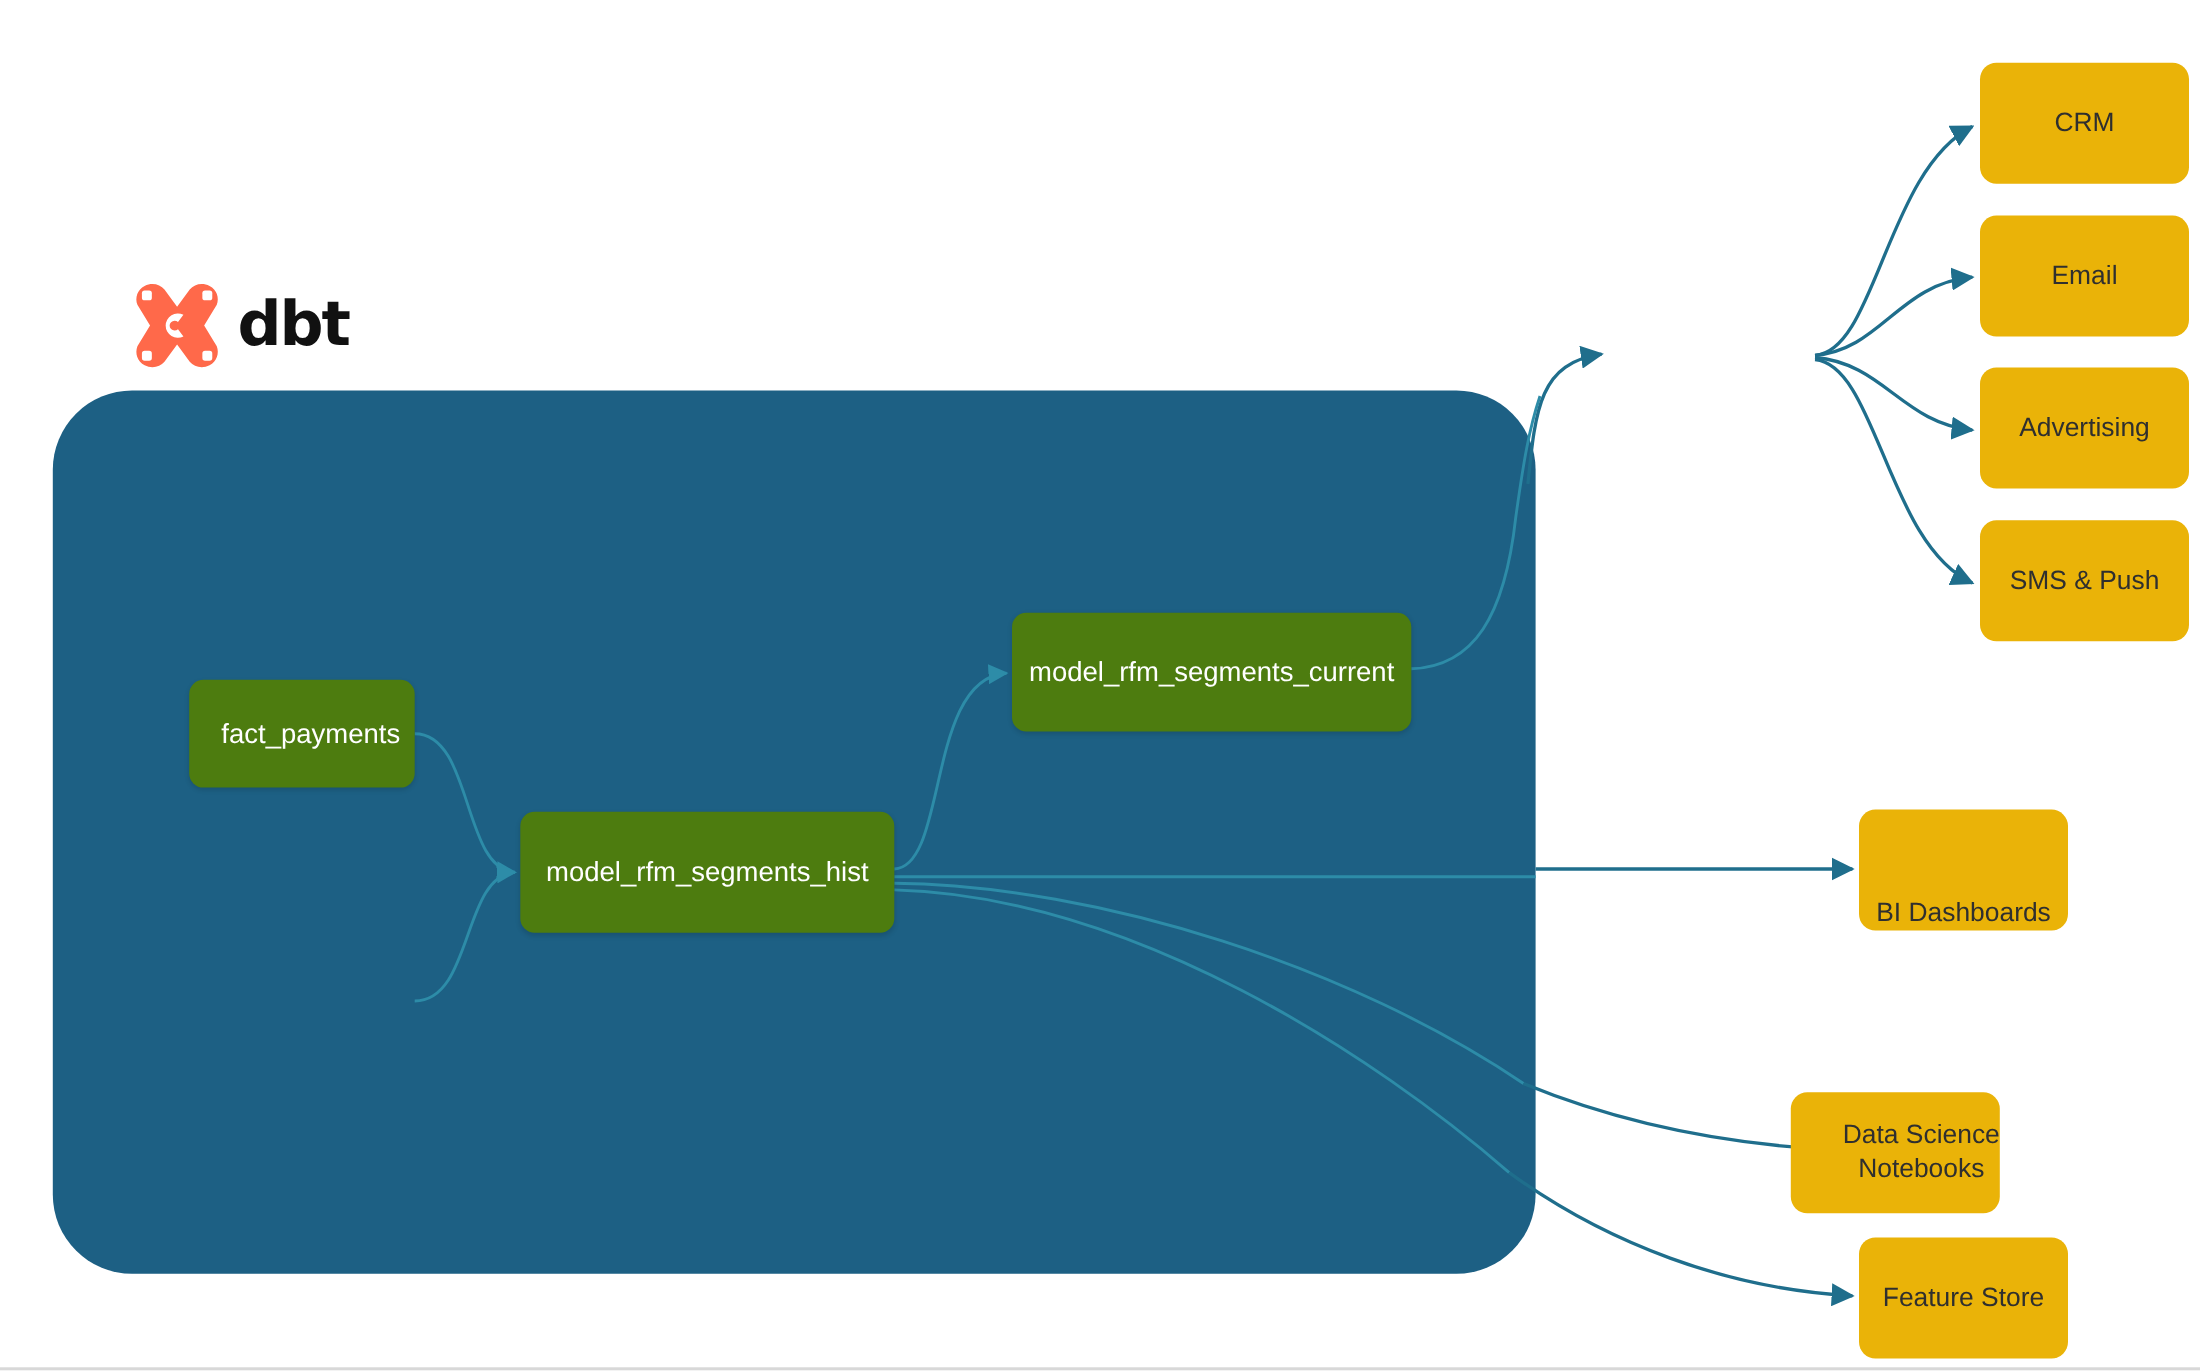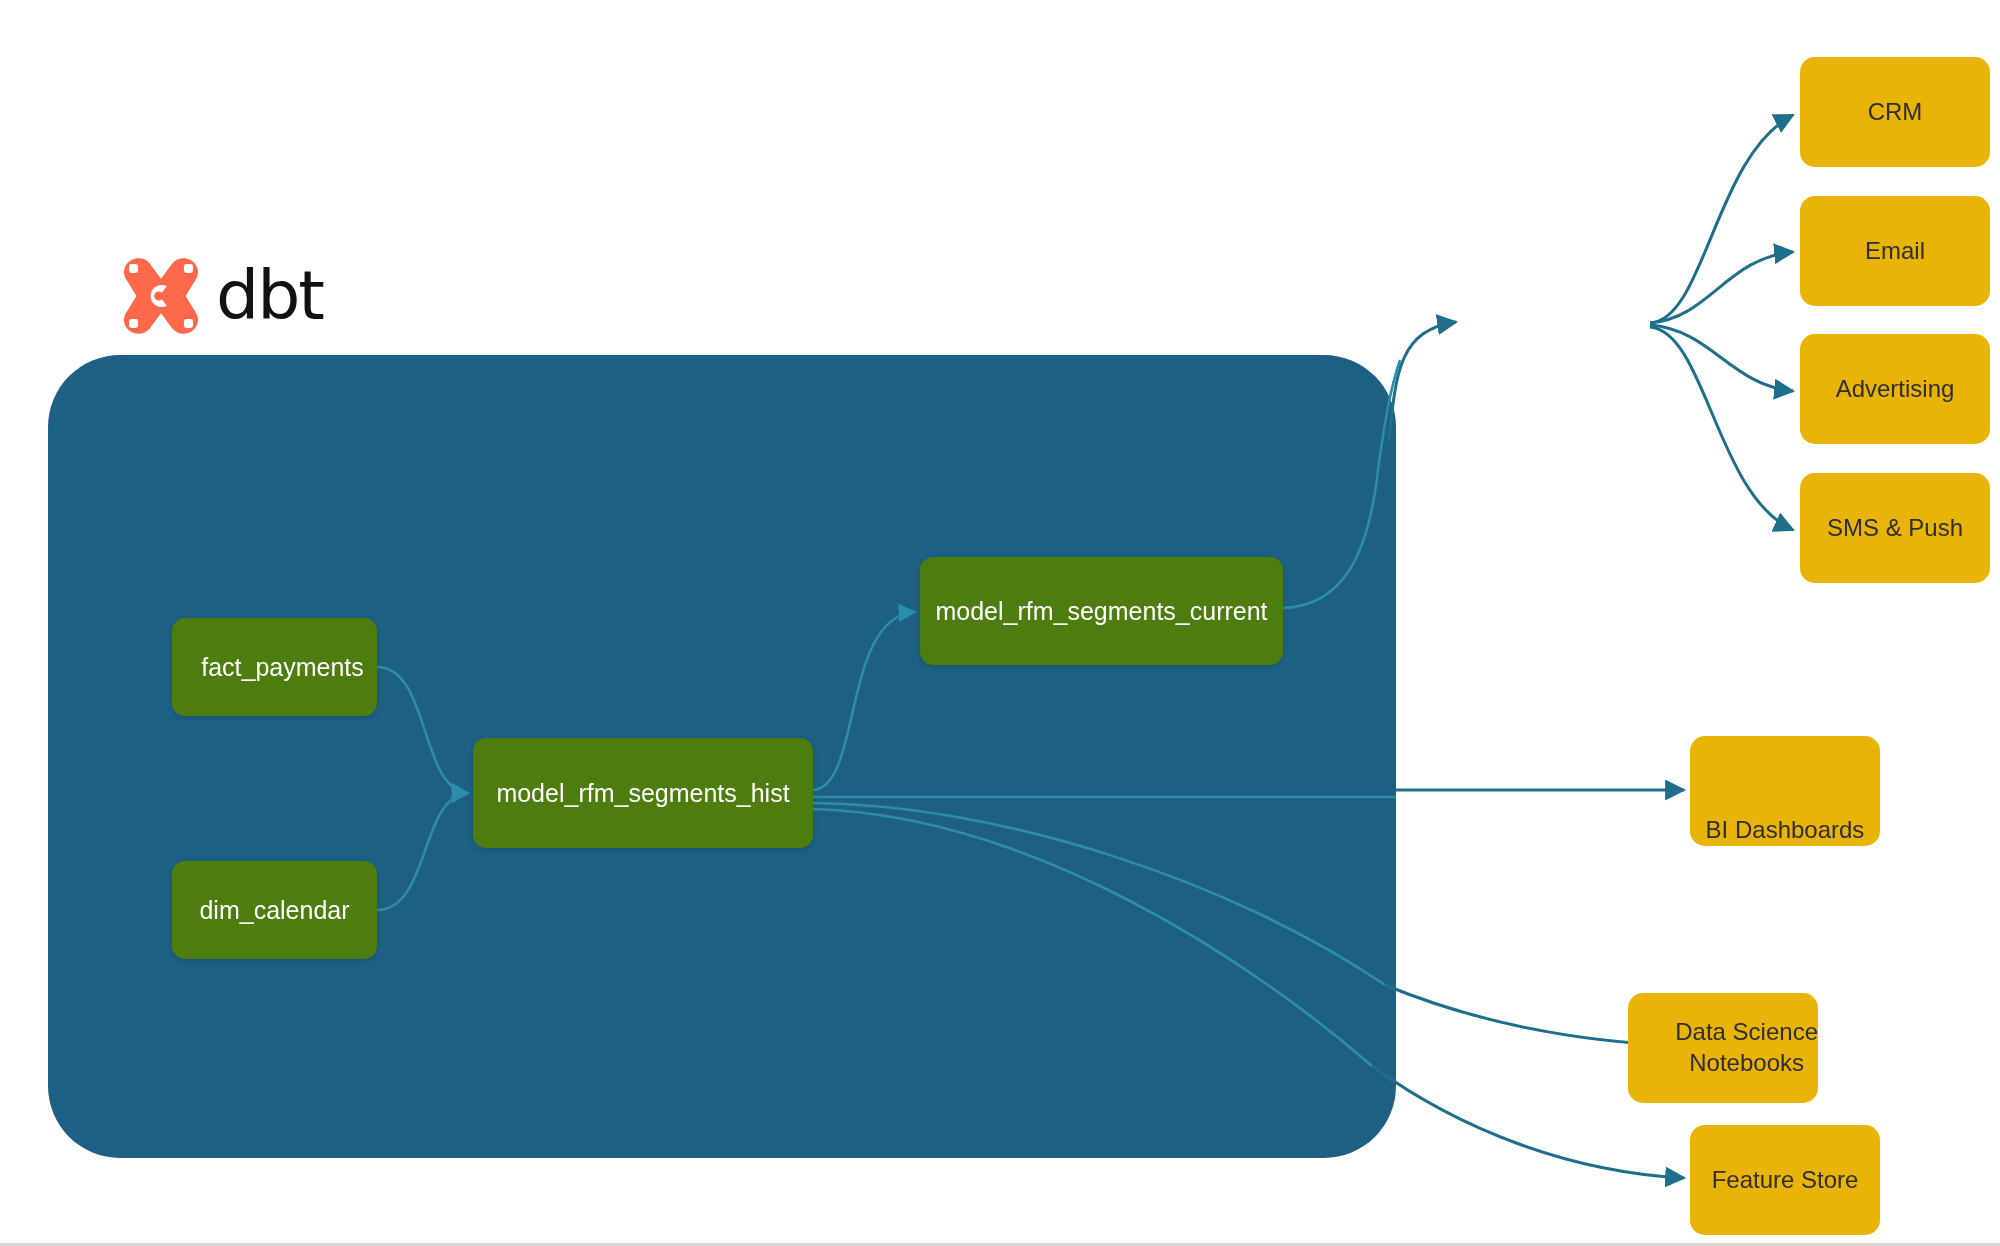--- a/index.html
+++ b/index.html
@@ -30,22 +30,22 @@
     align-items: center;
     gap: 14px;
   }
   #brand .mark {
     width: 82px;
     height: 82px;
     display: block;
   }
   #brand .wordmark {
     font-family: "DejaVu Sans", sans-serif;
-    font-weight: 400;
-    font-size: 68px;
+    font-weight: 700;
+    font-size: 56px;
     line-height: 0.9;
     color: #111111;
     letter-spacing: -2px;
     white-space: nowrap;
   }
 
   
   #project-container {
     position: absolute;
     left: 48px;
@@ -139,23 +139,20 @@
       <path d="M 813 809 C 1030 815 1250 960 1372 1066"></path>
 
       <path d="M 1283 608 C 1340 606 1368 560 1378 470 C 1385 420 1390 390 1400 360"></path>
     </g>
   </svg>
 
   <div class="node node-model" style="left:172px; top:618px; width:205px; height:98px;padding-left:16px;">
     <span>fact_payments</span>
   </div>
 
-  <div class="node node-model" style="left:172px; top:861px; width:205px; height:98px;">
-    <span>dim_calendar</span>
-  </div>
 
   <div class="node node-model" style="left:473px; top:738px; width:340px; height:110px;">
     <span>model_rfm_segments_hist</span>
   </div>
 
   <div class="node node-model" style="left:920px; top:557px; width:363px; height:108px;">
     <span>model_rfm_segments_current</span>
   </div>
 
   <svg class="edge-layer">

